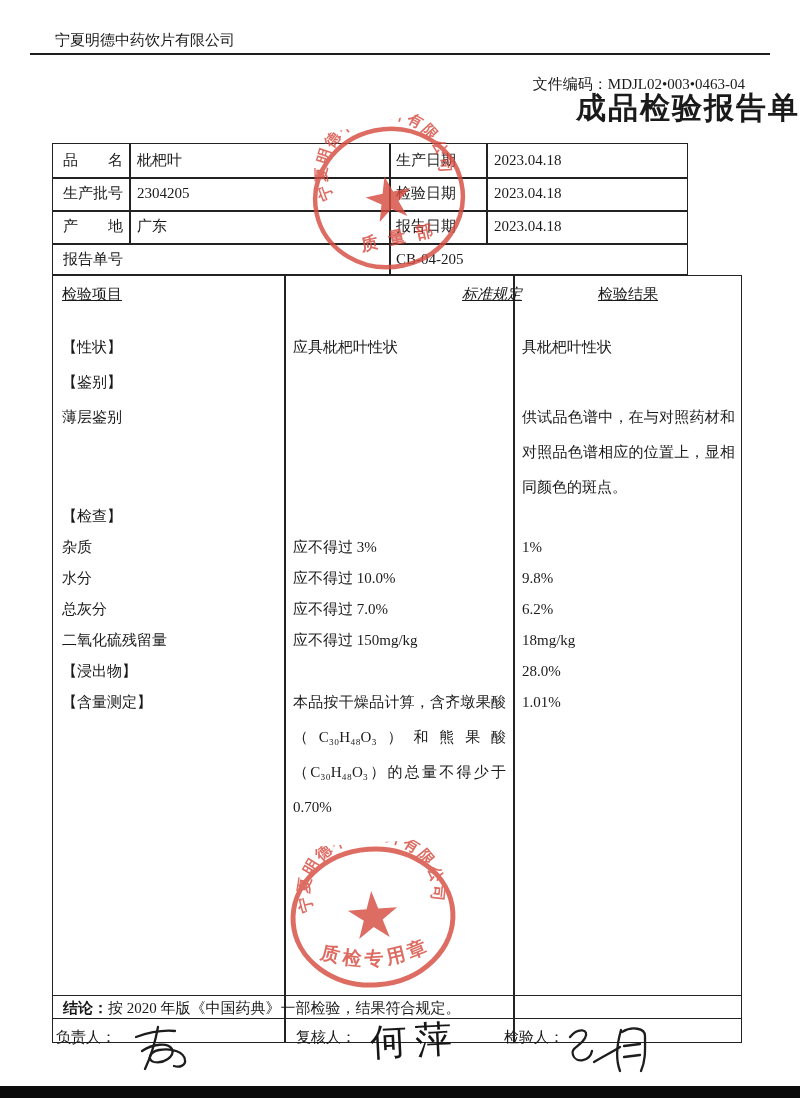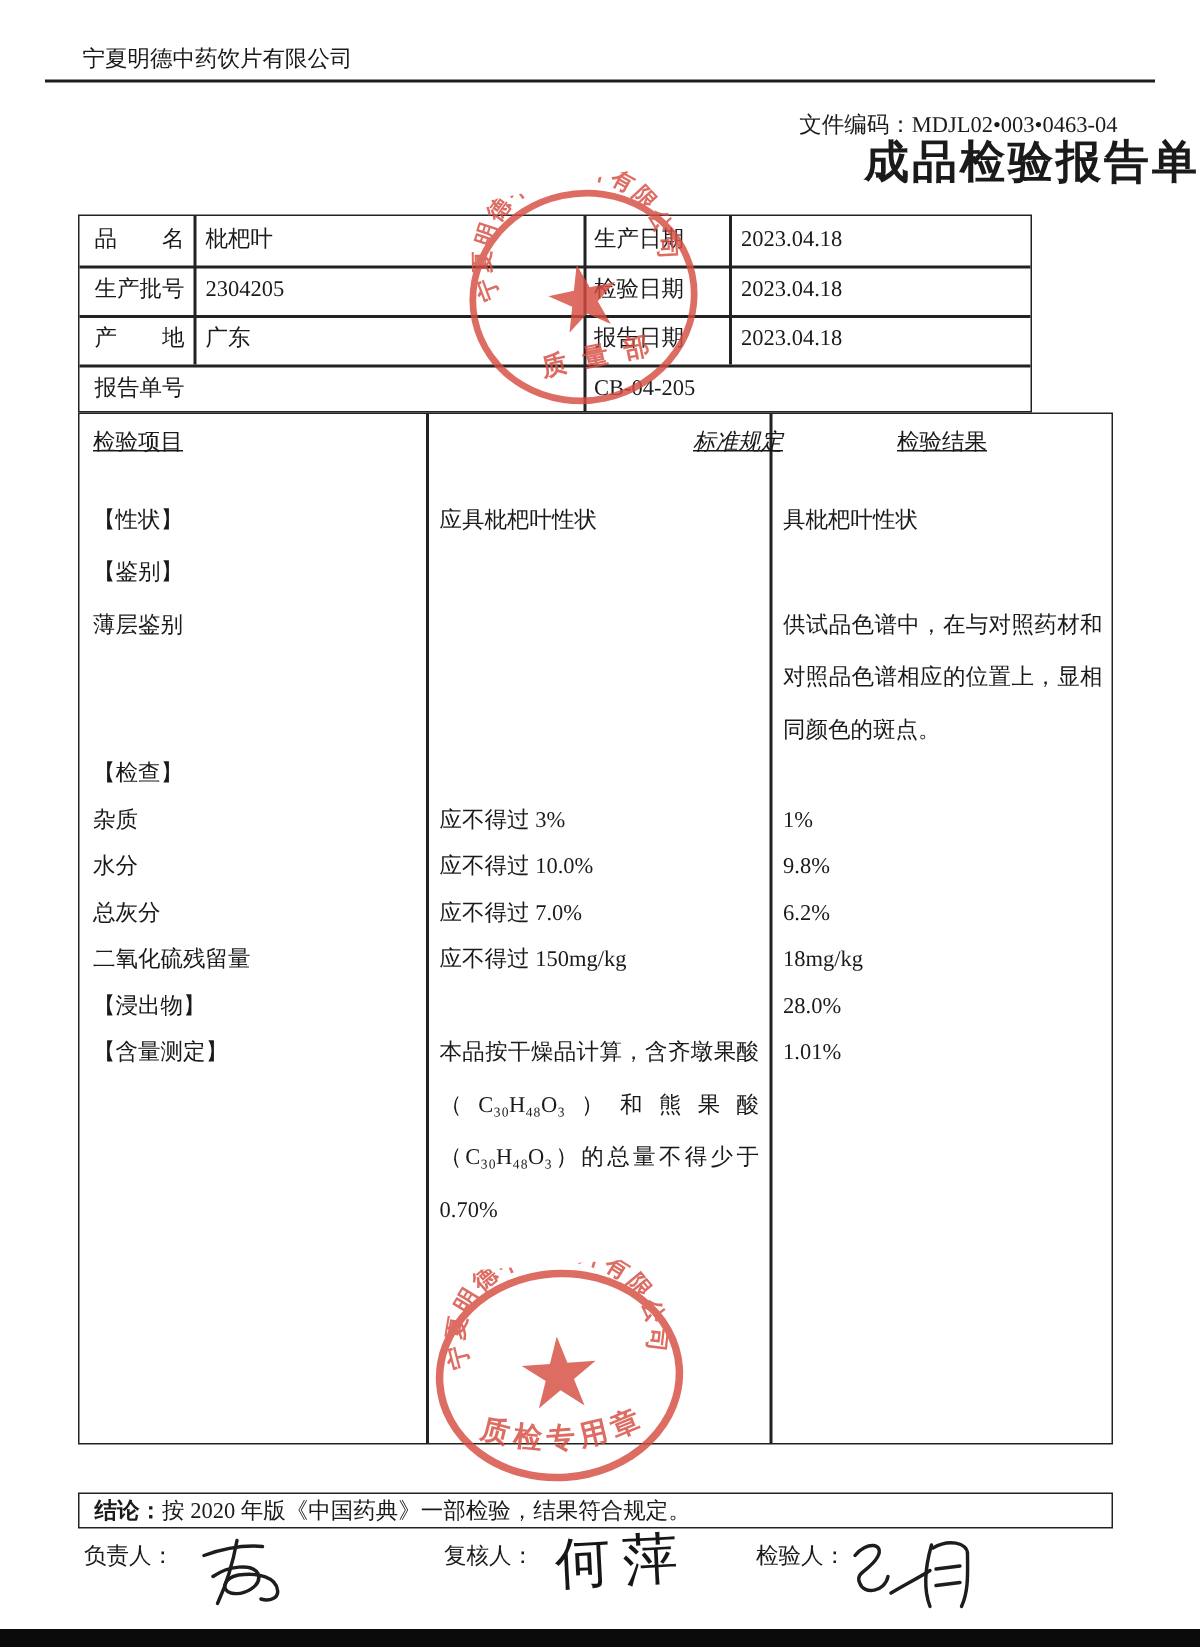--- a/index.html
+++ b/index.html
@@ -11,21 +11,21 @@
   }
   .abs { position:absolute; }
   .t15 { font-size:15px; line-height:20px; white-space:nowrap; }
   .hdr-rule { left:30px; top:53px; width:740px; height:2px; background:#1e1e1e; }
   .title { left:0; top:88px; width:800px; text-align:right; font-size:30px; font-weight:bold; letter-spacing:2px; }
   
   .info-table { left:52px; top:143px; width:636px; height:132px; border:1.5px solid #222; }
   .vline,.hline { position:absolute; background:#222; }
   .cell { position:absolute; font-size:15px; line-height:33px; height:33px; white-space:nowrap; }
   
-  .items-table { left:52px; top:275px; width:690px; height:688px; border:1.5px solid #222; }
+  .items-table { left:52px; top:275px; width:690px; height:768px; border:1.5px solid #222; }
   .col-head { position:absolute; top:9px; font-size:15px; text-decoration:underline; white-space:nowrap; }
   .cell-name { position:absolute; left:9px; width:216px; font-size:15px; line-height:35px; white-space:nowrap; }
   .cell-std  { position:absolute; left:240px; width:213px; font-size:15px; line-height:35px; text-align:justify; }
   .cell-res  { position:absolute; left:469px; width:213px; font-size:15px; line-height:35px; text-align:justify; }
   
   .conclusion { left:52px; top:995px; width:690px; height:24px; border:1.5px solid #222; font-size:15px; line-height:25px; padding-left:10px; white-space:nowrap; }
   .conclusion b { font-weight:bold; }
   
   .sig-label { font-size:15px; white-space:nowrap; }
   .sig-text { font-size:37px; color:#161616; transform:rotate(-3deg); letter-spacing:8px; white-space:nowrap; }

